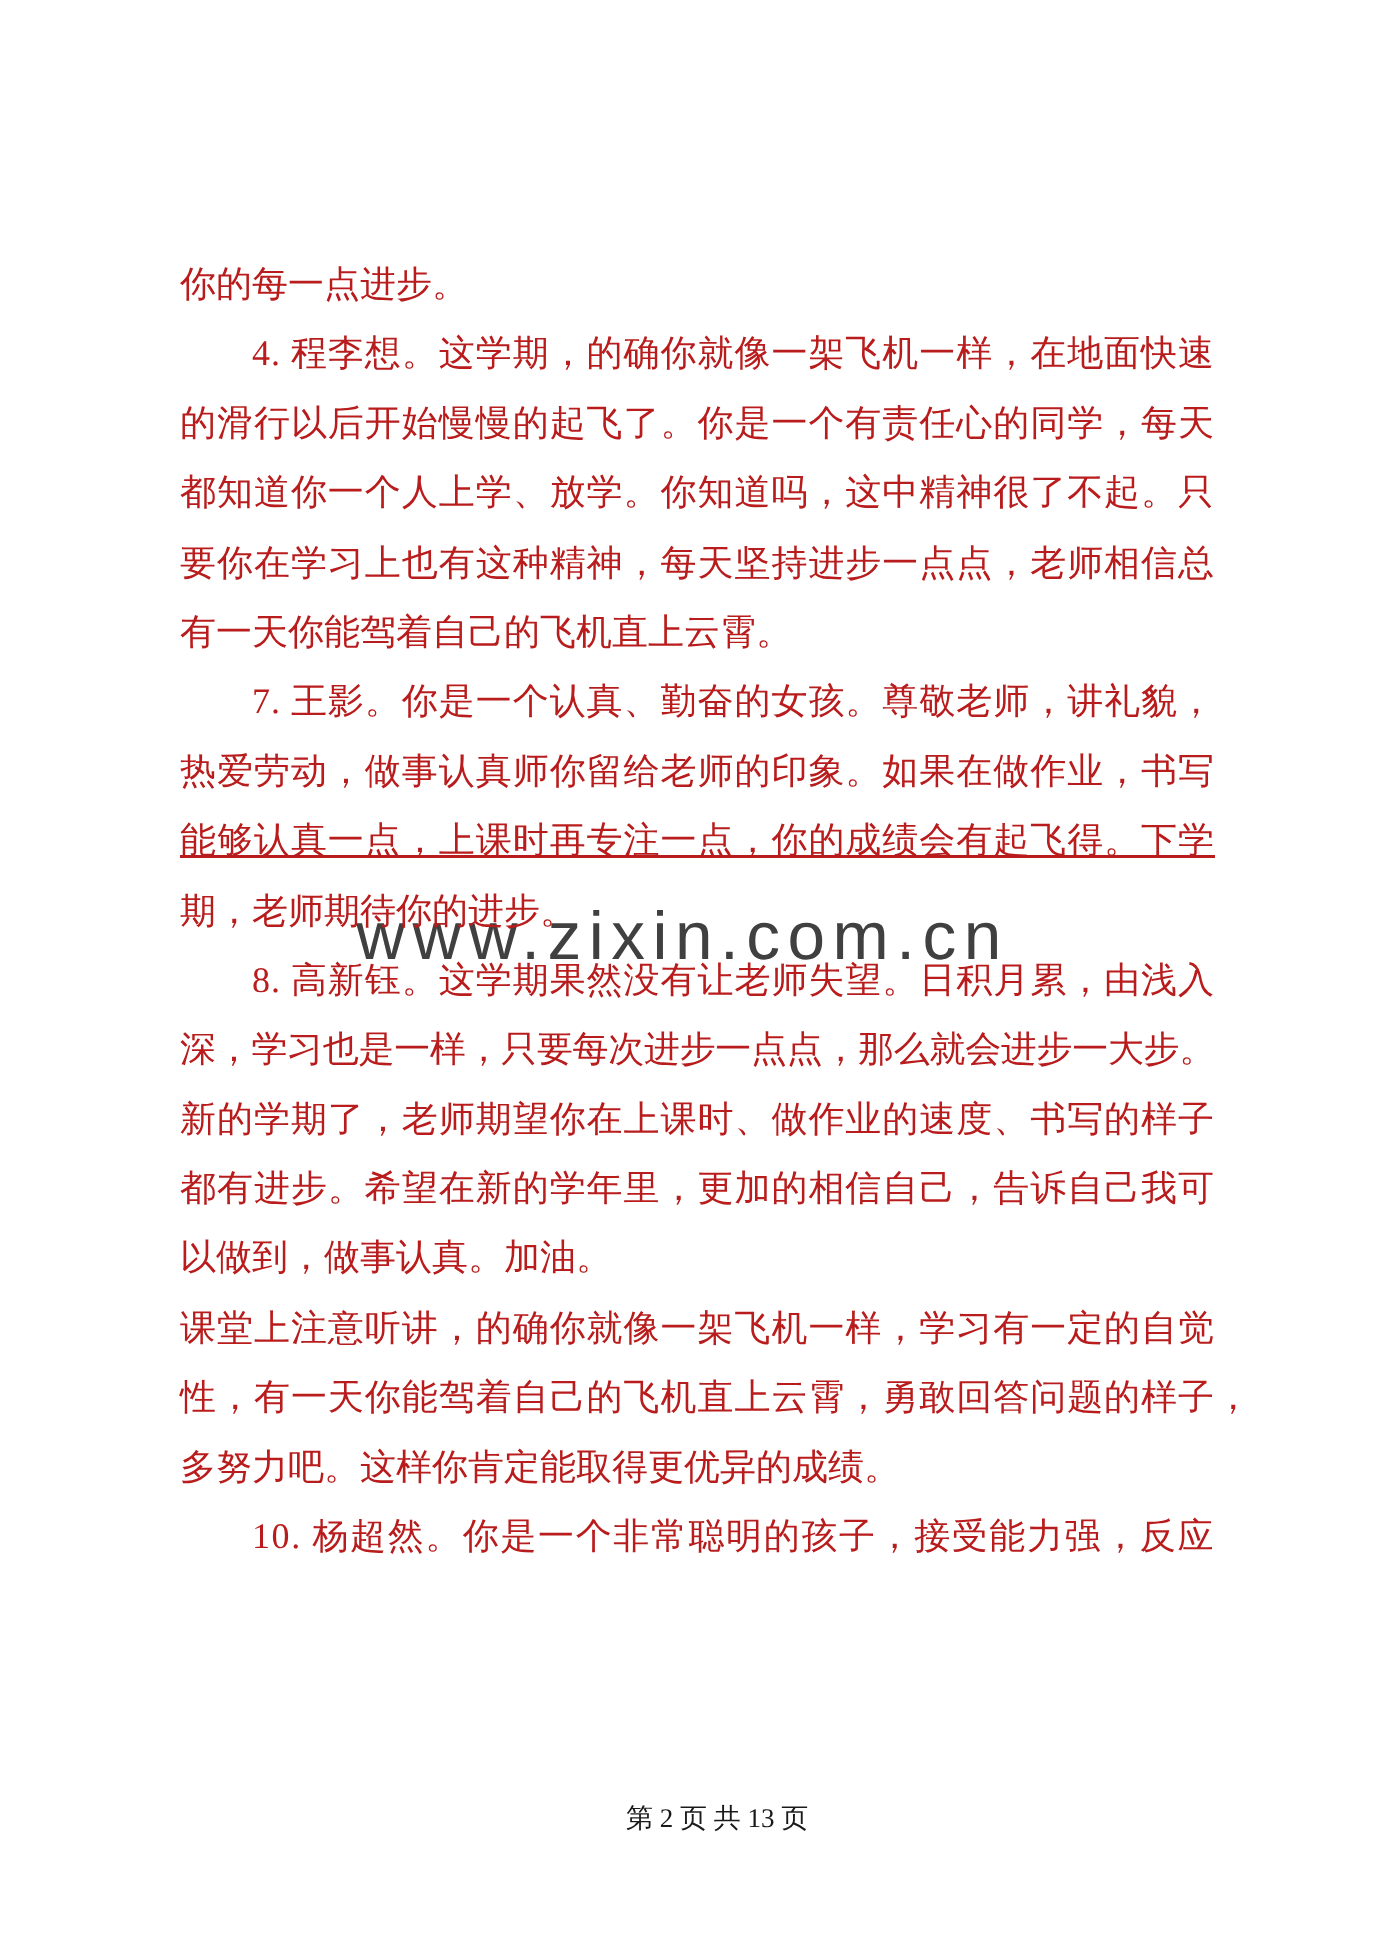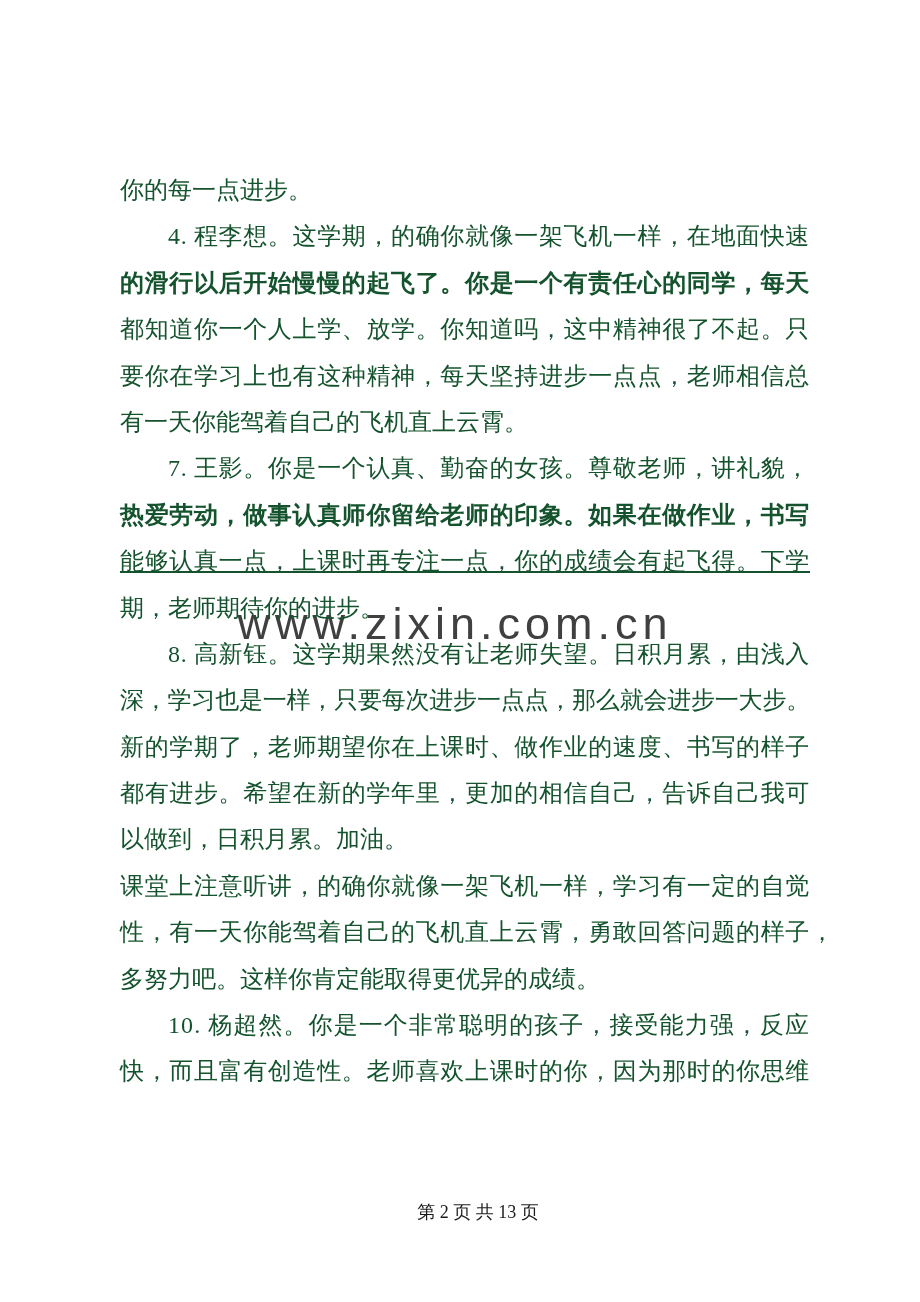--- a/index.html
+++ b/index.html
@@ -33,21 +33,21 @@
     z-index: 1;
     user-select: none;
   }
   .content {
     position: absolute;
     top: 167px;
     left: 120px;
     width: 690px;
     z-index: 2;
     font-size: 24px;
-    color: #14532d;
+    color: #b91c1c;
   }
   .line {
     height: 46.4px;
     line-height: 46.4px;
     white-space: nowrap;
   }
   .line.indent {
     padding-left: 48px;
   }
   .line .line-text {
@@ -69,37 +69,36 @@
 </head>
 <body>
 
 <div class="page">
 
   <div class="watermark">www.zixin.com.cn</div>
 
   <div class="content">
       <div class="line"><span class="line-text">你的每一点进步。</span></div>
       <div class="line indent"><span class="line-text" style="letter-spacing: 0.642857px; margin-right: -0.642857px;">4. 程李想。这学期，的确你就像一架飞机一样，在地面快速</span></div>
-      <div class="line"><span class="line-text" style="letter-spacing: 0.642857px; margin-right: -0.642857px; font-weight: bold;">的滑行以后开始慢慢的起飞了。你是一个有责任心的同学，每天</span></div>
+      <div class="line"><span class="line-text" style="letter-spacing: 0.642857px; margin-right: -0.642857px;">的滑行以后开始慢慢的起飞了。你是一个有责任心的同学，每天</span></div>
       <div class="line"><span class="line-text" style="letter-spacing: 0.642857px; margin-right: -0.642857px;">都知道你一个人上学、放学。你知道吗，这中精神很了不起。只</span></div>
       <div class="line"><span class="line-text" style="letter-spacing: 0.642857px; margin-right: -0.642857px; text-align: right;">要你在学习上也有这种精神，每天坚持进步一点点，老师相信总</span></div>
       <div class="line"><span class="line-text">有一天你能驾着自己的飞机直上云霄。</span></div>
       <div class="line indent"><span class="line-text" style="letter-spacing: 0.642857px; margin-right: -0.642857px; text-align: right;">7. 王影。你是一个认真、勤奋的女孩。尊敬老师，讲礼貌，</span></div>
-      <div class="line"><span class="line-text" style="letter-spacing: 0.642857px; margin-right: -0.642857px; font-weight: bold;">热爱劳动，做事认真师你留给老师的印象。如果在做作业，书写</span></div>
+      <div class="line"><span class="line-text" style="letter-spacing: 0.642857px; margin-right: -0.642857px;">热爱劳动，做事认真师你留给老师的印象。如果在做作业，书写</span></div>
       <div class="line"><span class="line-text" style="letter-spacing: 0.642857px; margin-right: -0.642857px; text-decoration: underline;">能够认真一点，上课时再专注一点，你的成绩会有起飞得。下学</span></div>
       <div class="line"><span class="line-text">期，老师期待你的进步。</span></div>
       <div class="line indent"><span class="line-text" style="letter-spacing: 0.642857px; margin-right: -0.642857px;">8. 高新钰。这学期果然没有让老师失望。日积月累，由浅入</span></div>
       <div class="line"><span class="line-text" style="letter-spacing: -0.206897px; margin-right: 0.206897px;">深，学习也是一样，只要每次进步一点点，那么就会进步一大步。</span></div>
       <div class="line"><span class="line-text" style="letter-spacing: 0.642857px; margin-right: -0.642857px;">新的学期了，老师期望你在上课时、做作业的速度、书写的样子</span></div>
       <div class="line"><span class="line-text" style="letter-spacing: 0.642857px; margin-right: -0.642857px;">都有进步。希望在新的学年里，更加的相信自己，告诉自己我可</span></div>
-      <div class="line"><span class="line-text">以做到，日积月累。加油。</span></div>
+      <div class="line"><span class="line-text">以做到，做事认真。加油。</span></div>
       <div class="line"><span class="line-text" style="letter-spacing: 0.642857px; margin-right: -0.642857px;">课堂上注意听讲，的确你就像一架飞机一样，学习有一定的自觉</span></div>
       <div class="line"><span class="line-text" style="letter-spacing: 0.642857px; margin-right: -0.642857px;">性，有一天你能驾着自己的飞机直上云霄，勇敢回答问题的样子，</span></div>
       <div class="line"><span class="line-text">多努力吧。这样你肯定能取得更优异的成绩。</span></div>
       <div class="line indent"><span class="line-text" style="letter-spacing: 1.07143px; margin-right: -1.07143px;">10. 杨超然。你是一个非常聪明的孩子，接受能力强，反应</span></div>
-      <div class="line"><span class="line-text" style="letter-spacing: 0.642857px; margin-right: -0.642857px;">快，而且富有创造性。老师喜欢上课时的你，因为那时的你思维</span></div>
     </div>
 
   <div class="footer">
     <span>第 2 页 共 13 页</span>
   </div>
 
 </div>
 
 </body></html>

